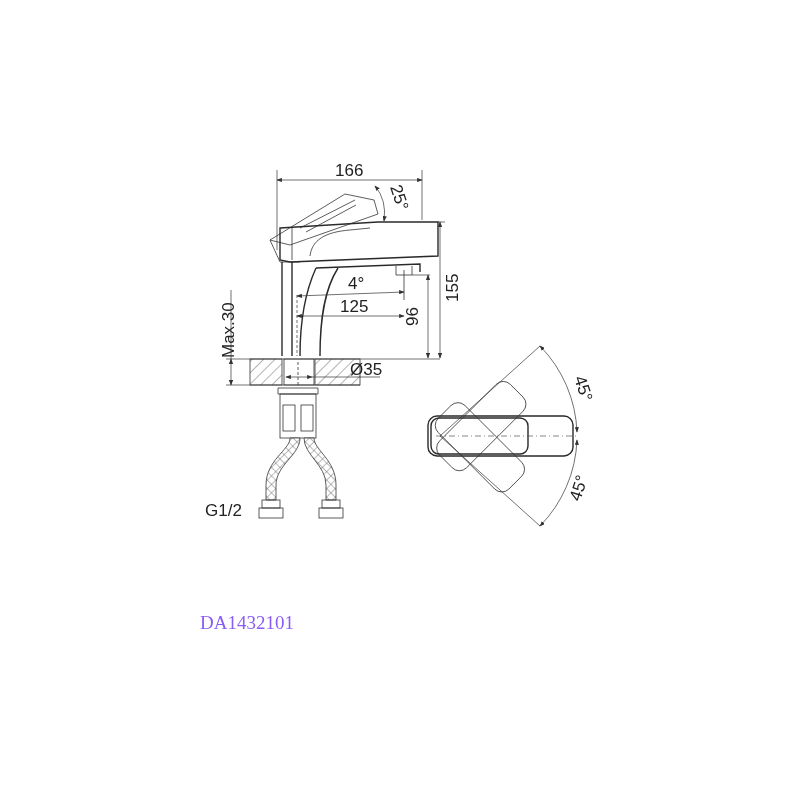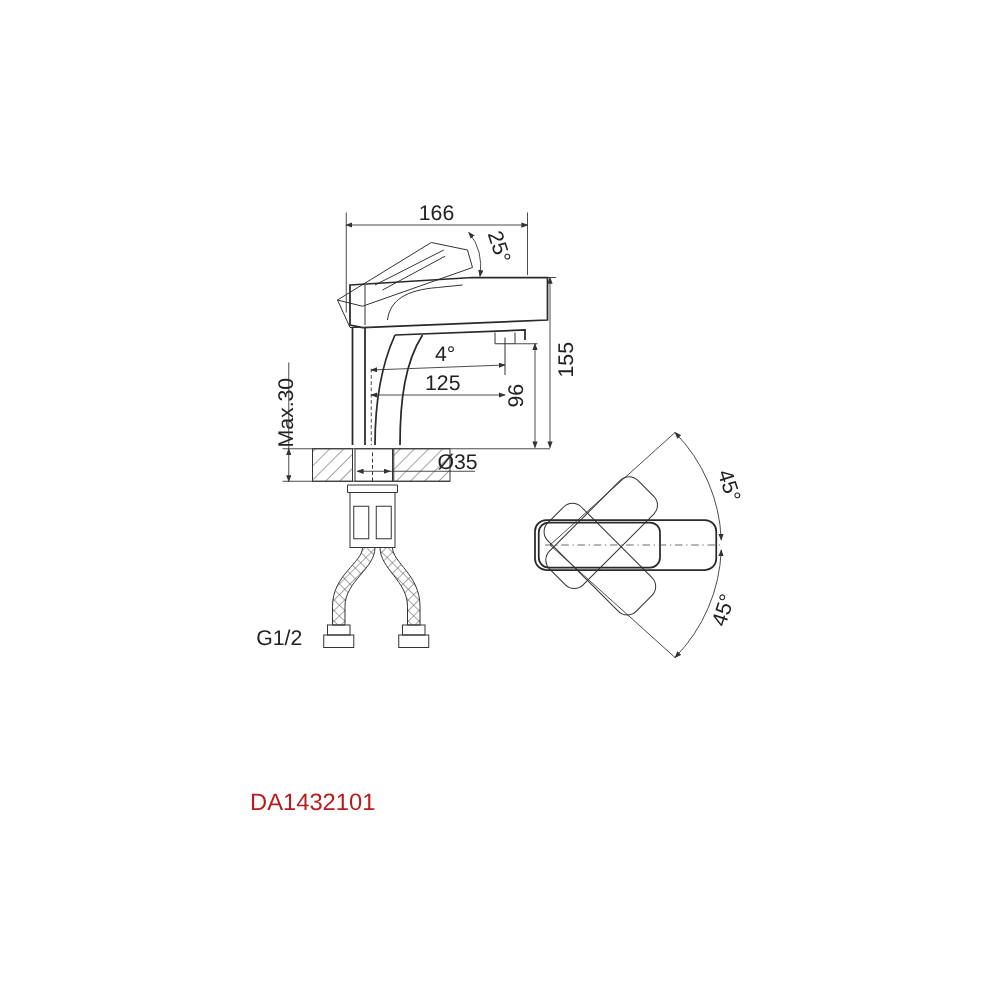--- a/index.html
+++ b/index.html
@@ -3,21 +3,21 @@
   <meta charset="utf-8">
   <style>
     html, body { margin:0; padding:0; background:#ffffff; }
     body { width:800px; height:800px; position:relative; overflow:hidden; font-family:"Liberation Sans", sans-serif; }
     svg { position:absolute; left:0; top:0; }
     .ln { stroke:#2a2a2a; fill:none; stroke-width:1.4; }
     .thin { stroke:#333; fill:none; stroke-width:0.8; }
     .dim { stroke:#333; fill:none; stroke-width:0.7; }
     .dash { stroke:#555; fill:none; stroke-width:0.7; stroke-dasharray:6 3 1 3; }
     .lbl { font-family:"Liberation Sans", sans-serif; fill:#222; font-size:17px; }
-    .code { position:absolute; left:200px; top:632px; font-size:19px; color:#b91c1c; font-family:Liberation Sans, sans-serif; }
+    .code { position:absolute; left:200px; top:612px; font-size:19px; color:#8b5cf6; font-family:Liberation Serif, serif; }
   </style>
 </head>
 <body>
 
 <svg width="800" height="800" viewBox="0 0 800 800" xmlns="http://www.w3.org/2000/svg">
   <defs>
     <pattern id="hatch" width="8" height="8" patternUnits="userSpaceOnUse" patternTransform="rotate(45)">
       <line x1="0" y1="0" x2="0" y2="8" stroke="#444" stroke-width="0.8"></line>
     </pattern>
     <pattern id="braid" width="6" height="6" patternUnits="userSpaceOnUse" patternTransform="rotate(45)">

